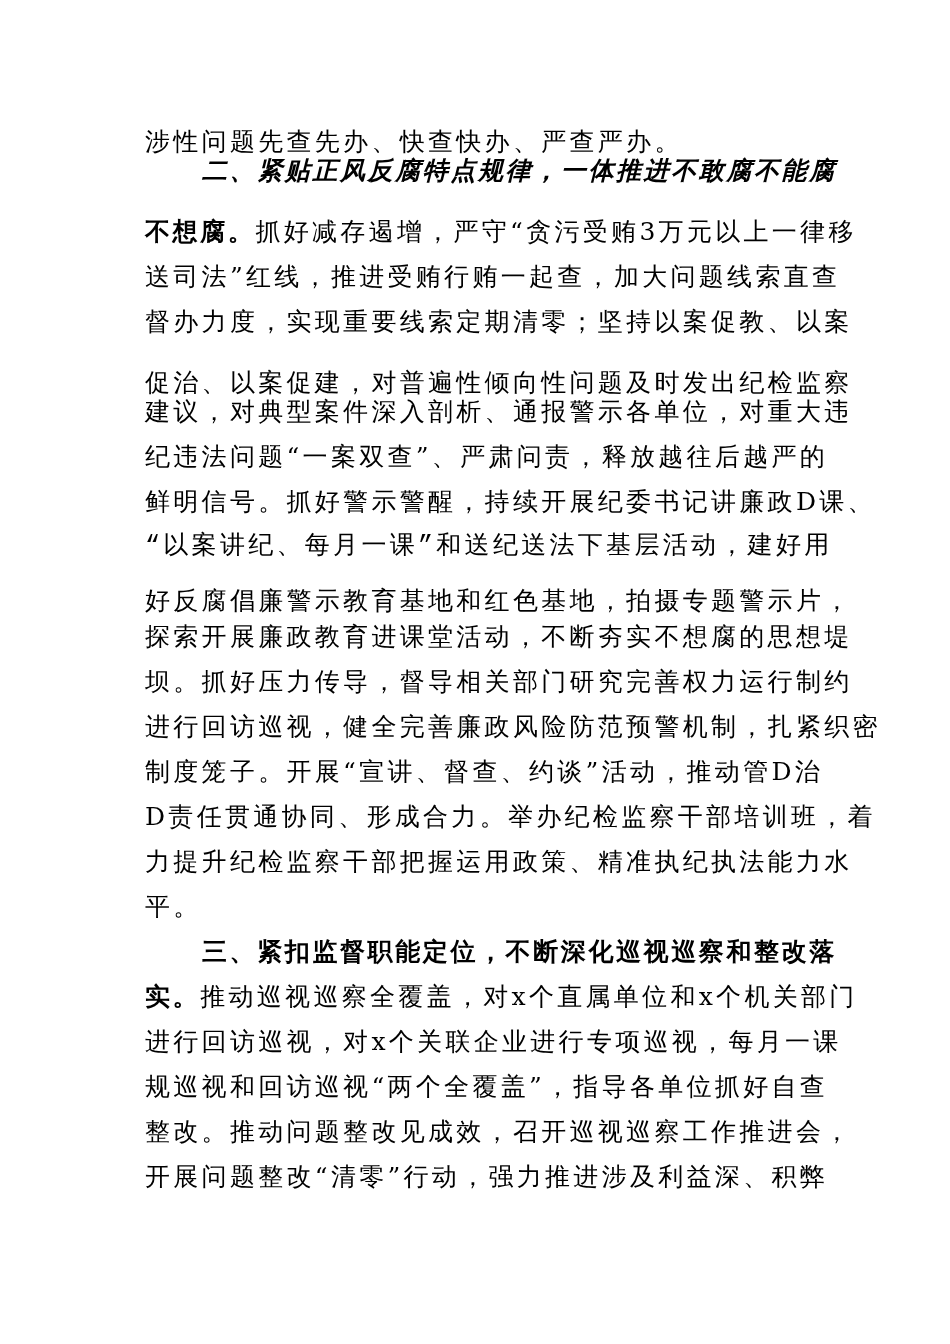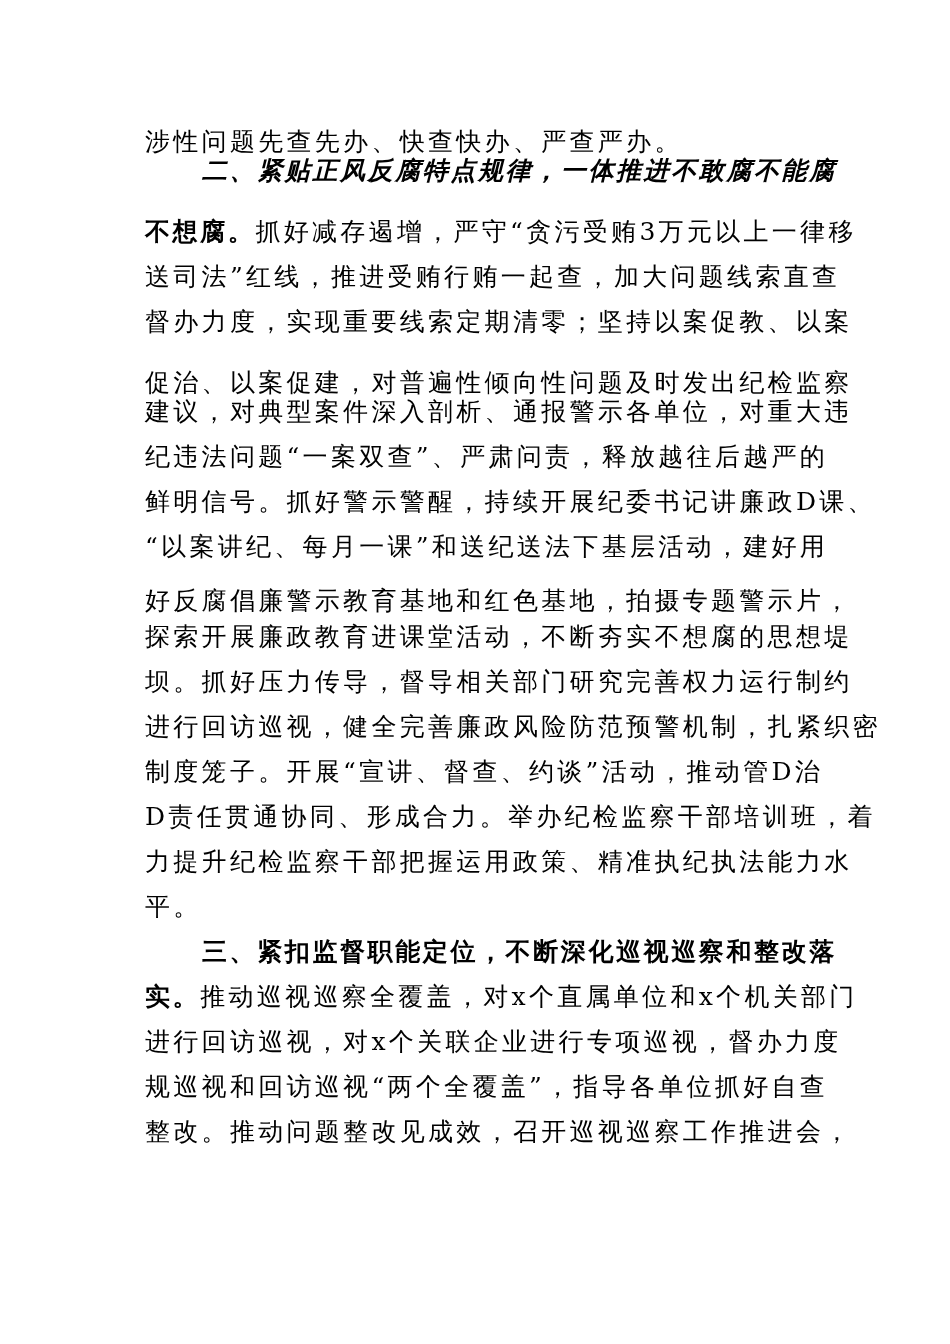--- a/index.html
+++ b/index.html
@@ -74,21 +74,21 @@
   </div>
 
   <div class="line" style="top:437px;">
     <span class="normal">纪违法问题“一案双查”、严肃问责，释放越往后越严的</span>
   </div>
 
   <div class="line" style="top:482px;text-align:center;">
     <span class="normal">鲜明信号。抓好警示警醒，持续开展纪委书记讲廉政D课、</span>
   </div>
 
-  <div class="line" style="top:527px;">
+  <div class="line" style="top:527px;font-family:Liberation Mono, monospace;">
     <span class="normal">“以案讲纪、每月一课”和送纪送法下基层活动，建好用</span>
   </div>
 
   <div class="line" style="top:572px;margin-top:9px;">
     <span class="normal">好反腐倡廉警示教育基地和红色基地，拍摄专题警示片，</span>
   </div>
 
   <div class="line" style="top:617px;">
     <span class="normal">探索开展廉政教育进课堂活动，不断夯实不想腐的思想堤</span>
   </div>
@@ -119,25 +119,28 @@
 
   <div class="line indent" style="top:932px;">
     <span class="bold">三、紧扣监督职能定位，不断深化巡视巡察和整改落</span>
   </div>
 
   <div class="line" style="top:977px;">
     <span class="bold">实。</span><span class="normal">推动巡视巡察全覆盖，对x个直属单位和x个机关部门</span>
   </div>
 
   <div class="line" style="top:1022px;">
-    <span class="normal">进行回访巡视，对x个关联企业进行专项巡视，督办力度</span>
+    <span class="normal">进行回访巡视，对x个关联企业进行专项巡视，每月一课</span>
   </div>
 
   <div class="line" style="top:1067px;">
     <span class="normal">规巡视和回访巡视“两个全覆盖”，指导各单位抓好自查</span>
   </div>
 
   <div class="line" style="top:1112px;">
     <span class="normal">整改。推动问题整改见成效，召开巡视巡察工作推进会，</span>
   </div>
 
+  <div class="line" style="top:1157px;">
+    <span class="normal">开展问题整改“清零”行动，强力推进涉及利益深、积弊</span>
+  </div>
 
 </div>
 
 </body></html>

